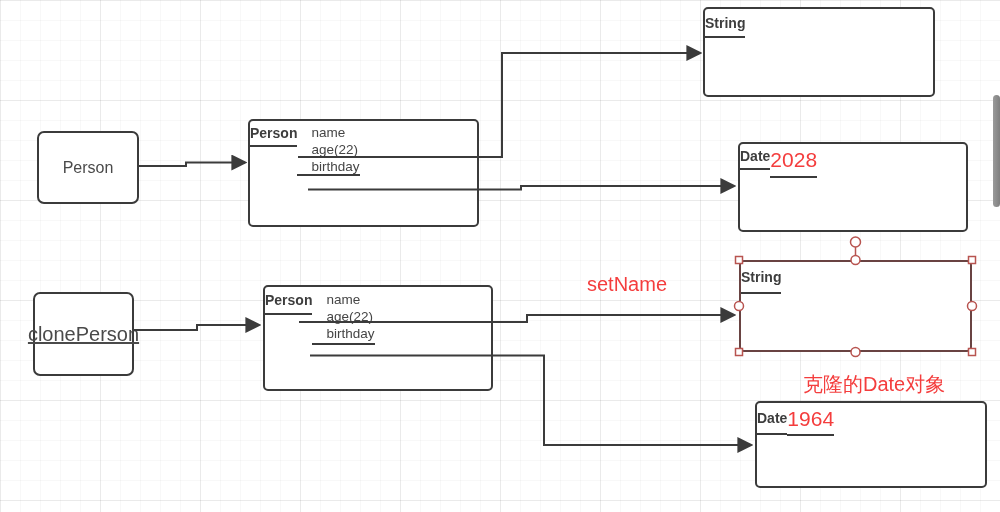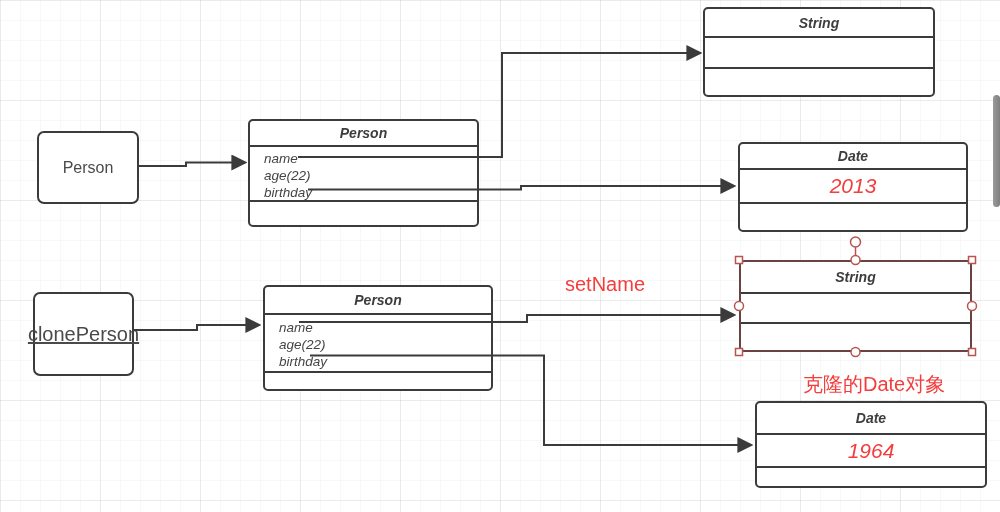--- a/index.html
+++ b/index.html
@@ -9,21 +9,21 @@
     background-color:#ffffff;
     background-image:
       linear-gradient(to right, rgba(0,0,0,.055) 1px, transparent 1px),
       linear-gradient(to bottom, rgba(0,0,0,.055) 1px, transparent 1px),
       linear-gradient(to right, rgba(0,0,0,.028) 1px, transparent 1px),
       linear-gradient(to bottom, rgba(0,0,0,.028) 1px, transparent 1px);
     background-size:100px 100px,100px 100px,20px 20px,20px 20px;
   }
   .shape{position:absolute;box-sizing:border-box;background:#fff;border:2px solid #3b3b3b;border-radius:5px;z-index:1;}
   .node{display:flex;align-items:center;justify-content:center;border-radius:7px;color:#4a4a4a;font-size:16px;}
-  .uml{display:flex;flex-direction:column;font-style:italic;}
+  .uml{display:flex;flex-direction:row;}
   .uml-title{box-sizing:border-box;display:flex;align-items:center;justify-content:center;
     font-weight:bold;font-size:14px;color:#3d3d3d;border-bottom:2px solid #3b3b3b;}
   .uml-fields{box-sizing:border-box;border-bottom:2px solid #3b3b3b;padding:3px 0 0 14px;color:#454545;}
   .fld{font-size:13.5px;line-height:17px;white-space:nowrap;}
   .uml-row{box-sizing:border-box;border-bottom:2px solid #3b3b3b;}
   .uml-row.last,.uml-empty{border-bottom:none;flex:1;}
   .uml-value{box-sizing:border-box;display:flex;align-items:center;justify-content:center;
     border-bottom:2px solid #3b3b3b;font-size:21px;color:#f43d3d;}
   .annotation{position:absolute;z-index:6;color:#f43d3d;font-size:20px;white-space:nowrap;}
   .overlay{position:absolute;left:0;top:0;z-index:5;pointer-events:none;}
@@ -64,37 +64,37 @@
   </div>
 
   <div class="shape uml" style="left:703px;top:7px;width:232px;height:90px;">
     <div class="uml-title" style="height:29px;">String</div>
     <div class="uml-row" style="height:31px;"></div>
     <div class="uml-row last"></div>
   </div>
 
   <div class="shape uml" style="left:738px;top:142px;width:230px;height:90px;">
     <div class="uml-title" style="height:26px;">Date</div>
-    <div class="uml-value" style="height:34px;">2013</div>
+    <div class="uml-value" style="height:34px;">2028</div>
     <div class="uml-row last"></div>
   </div>
 
   <div class="shape uml" style="left:739px;top:260px;width:233px;height:92px;">
     <div class="uml-title" style="height:32px;">String</div>
     <div class="uml-row" style="height:30px;"></div>
     <div class="uml-row last"></div>
   </div>
 
   <div class="shape uml" style="left:755px;top:401px;width:232px;height:87px;">
     <div class="uml-title" style="height:32px;">Date</div>
     <div class="uml-value" style="height:33px;">1964</div>
     <div class="uml-row last"></div>
   </div>
 
-  <div class="annotation" style="left:565px;top:273px;">setName</div>
+  <div class="annotation" style="left:587px;top:273px;">setName</div>
   <div class="annotation" style="left:803px;top:371px;">克隆的Date对象</div>
 
   <svg class="overlay" width="1000" height="512" viewBox="0 0 1000 512">
     <defs>
       <marker id="arw" viewBox="0 0 10 10" refX="8.5" refY="5" markerWidth="8" markerHeight="8" orient="auto-start-reverse">
         <path d="M0 0 L10 5 L0 10 z" fill="#3b3b3b"></path>
       </marker>
     </defs>
     <g fill="none" stroke="#3b3b3b" stroke-width="2">
       <path d="M138 166 L186 166 L186 162.5 L245 162.5" marker-end="url(#arw)"></path>

